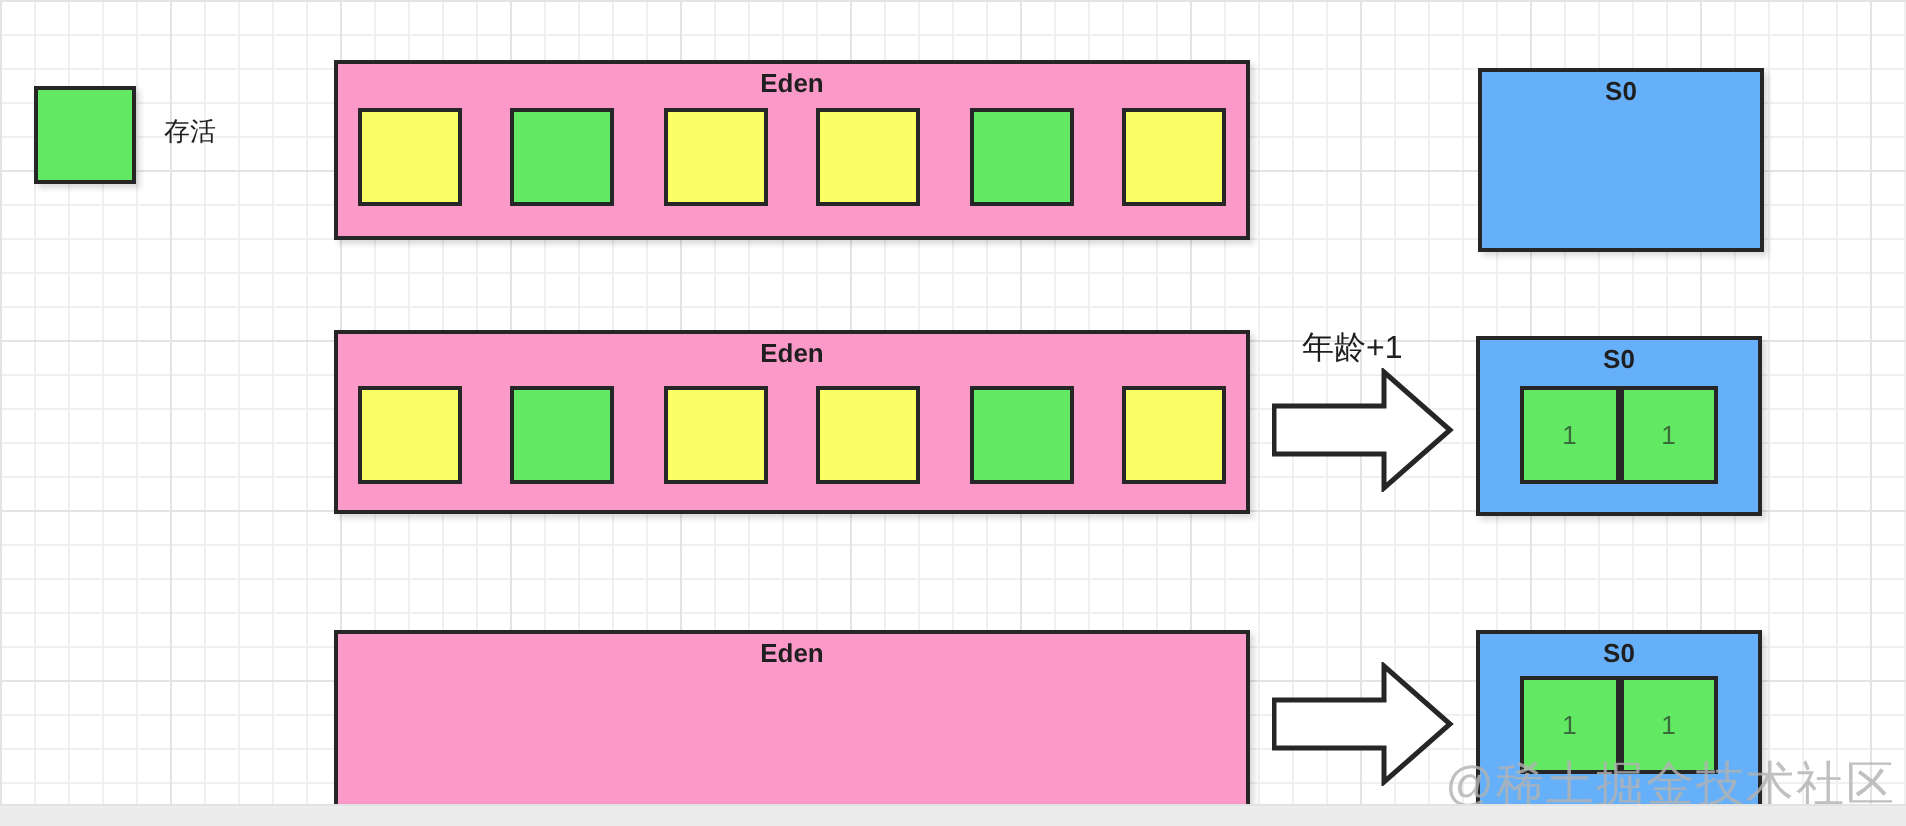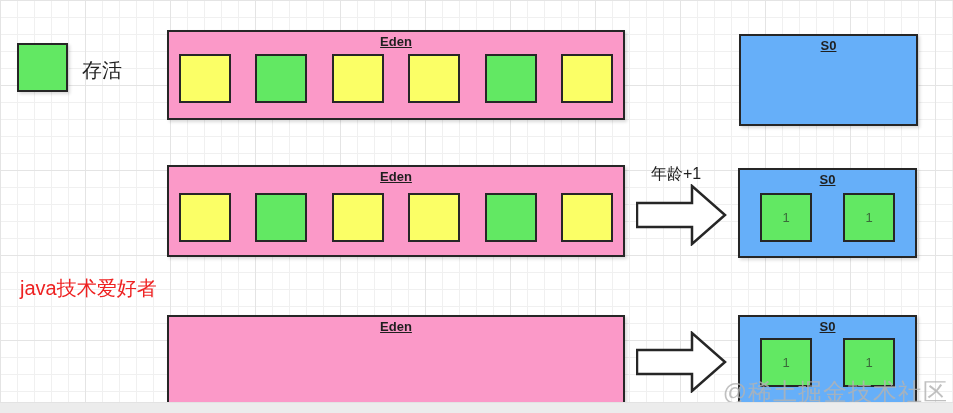--- a/index.html
+++ b/index.html
@@ -13,36 +13,36 @@
       linear-gradient(#f0f0f0 1px, transparent 1px),
       linear-gradient(90deg,#f0f0f0 1px, transparent 1px);
     background-size:85px 85px,85px 85px,17px 17px,17px 17px;
   }
   .shape{
     position:absolute;box-sizing:border-box;border:2px solid #262626;
     box-shadow:2px 2px 3px rgba(0,0,0,0.15);
   }
   .box-title{
     position:absolute;top:2px;left:0;right:0;text-align:center;
-    font-size:13px;font-weight:bold;color:#1f1f1f;text-decoration:underline;
+    font-size:13px;font-weight:bold;color:#1f1f1f;
   }
   .cell-row{
     position:absolute;left:10px;right:10px;display:flex;
     justify-content:space-between;
   }
   .cell-row.s0-cells{left:20px;right:20px;}
   .cell{
     width:52px;height:49px;box-sizing:border-box;border:2px solid #262626;
     display:flex;align-items:center;justify-content:center;
     font-size:13px;color:#3a6b3a;
   }
   .legend-swatch{position:absolute;left:17px;top:43px;width:51px;height:49px;}
-  .legend-label{position:absolute;left:82px;top:57px;font-size:20px;color:#1f1f1f;}
+  .legend-label{position:absolute;left:82px;top:57px;font-size:13px;color:#1f1f1f;}
   .eden{left:167px;width:458px;background:#FB99C8;}
-  .s0{width:179px;background:#66AFF9;}
+  .s0{width:143px;background:#66AFF9;}
   .arrow-wrap{position:absolute;width:92px;height:62px;}
   .arrow-label{position:absolute;font-size:16px;color:#1f1f1f;white-space:nowrap;}
   .red-note{position:absolute;left:20px;top:275px;font-size:20px;color:#ee2222;}
   .watermark{
     position:absolute;right:5px;top:376px;font-size:24px;
     color:rgba(178,178,178,0.82);letter-spacing:1px;white-space:nowrap;
   }
   .footer-track{
     position:absolute;left:0;top:402px;width:953px;height:11px;
     background:#ececec;border-top:1px solid #e3e3e3;
@@ -90,21 +90,20 @@
     </svg>
   </div>
   <div class="shape s0" style="left:738px;top:168px;height:90px;">
     <div class="box-title">S0</div>
     <div class="cell-row s0-cells" style="top:23px;">
         <div class="cell" style="background: rgb(98, 232, 99);">1</div>
         <div class="cell" style="background: rgb(98, 232, 99);">1</div>
       </div>
   </div>
 
-  <div class="red-note">java技术爱好者</div>
 
   <div class="shape eden" style="top:315px;height:90px;">
     <div class="box-title">Eden</div>
     <div class="cell-row" style="top:22px;"></div>
   </div>
   <div class="arrow-wrap" style="left:636px;top:331px;">
     <svg width="92" height="62" viewBox="0 0 92 62">
       <polygon points="1,19 56,19 56,2 89,31 56,60 56,43 1,43" fill="#ffffff" stroke="#262626" stroke-width="2.5" stroke-linejoin="miter"></polygon>
     </svg>
   </div>

